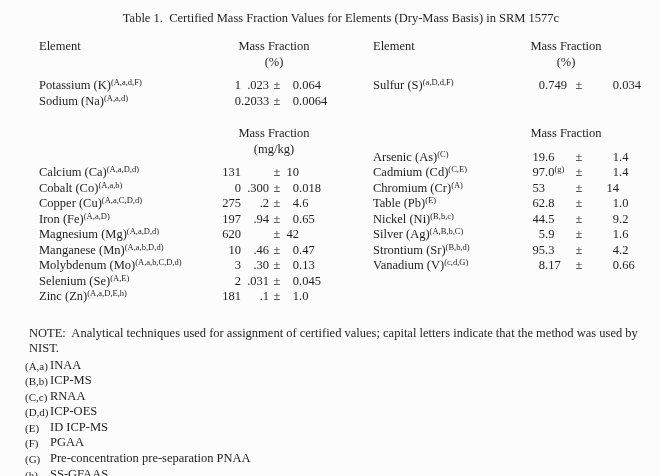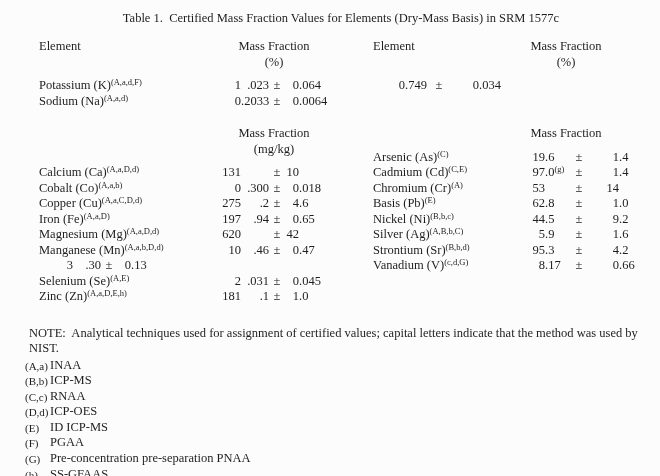--- a/index.html
+++ b/index.html
@@ -87,20 +87,21 @@
         <div class="c hdr-span-r">Mass Fraction</div>
       </div>
       <div class="trow">
         <div class="c r-name"></div>
         <div class="c hdr-span-r">(%)</div>
       </div>
       <div class="gap8"></div>
       <div>
 
       <div class="trow">
+          <div class="c r-name"><span>Sulfur (S)</span><sup class="fsup">(a,D,d,F)</sup></div>
           <div class="c r-vint">0</div>
           <div class="c r-vfrac"><span>.749</span><sup class="fsup"></sup></div>
           <div class="c r-pm">±</div>
           <div class="c r-uint">0</div>
           <div class="c r-ufrac">.034</div>
         </div>
         </div>
     </div>
   </div>
 
@@ -159,20 +160,21 @@
         </div>
           <div class="trow">
           <div class="c l-name"><span>Manganese (Mn)</span><sup class="fsup">(A,a,b,D,d)</sup></div>
           <div class="c l-vint">10</div>
           <div class="c l-vfrac"><span>.46</span><sup class="fsup"></sup></div>
           <div class="c l-pm">±</div>
           <div class="c l-uint">0</div>
           <div class="c l-ufrac">.47</div>
         </div>
           <div class="trow">
+          <div class="c l-name"><span>Molybdenum (Mo)</span><sup class="fsup">(A,a,b,C,D,d)</sup></div>
           <div class="c l-vint">3</div>
           <div class="c l-vfrac"><span>.30</span><sup class="fsup"></sup></div>
           <div class="c l-pm">±</div>
           <div class="c l-uint">0</div>
           <div class="c l-ufrac">.13</div>
         </div>
           <div class="trow">
           <div class="c l-name"><span>Selenium (Se)</span><sup class="fsup">(A,E)</sup></div>
           <div class="c l-vint">2</div>
           <div class="c l-vfrac"><span>.031</span><sup class="fsup"></sup></div>
@@ -217,21 +219,21 @@
         </div>
           <div class="trow">
           <div class="c r-name"><span>Chromium (Cr)</span><sup class="fsup">(A)</sup></div>
           <div class="c r-vint">53</div>
           <div class="c r-vfrac"><span></span><sup class="fsup"></sup></div>
           <div class="c r-pm">±</div>
           <div class="c r-uint">14</div>
           <div class="c r-ufrac"></div>
         </div>
           <div class="trow">
-          <div class="c r-name"><span>Basis (Pb)</span><sup class="fsup">(E)</sup></div>
+          <div class="c r-name"><span>Table (Pb)</span><sup class="fsup">(E)</sup></div>
           <div class="c r-vint">62</div>
           <div class="c r-vfrac"><span>.8</span><sup class="fsup"></sup></div>
           <div class="c r-pm">±</div>
           <div class="c r-uint">1</div>
           <div class="c r-ufrac">.0</div>
         </div>
           <div class="trow">
           <div class="c r-name"><span>Nickel (Ni)</span><sup class="fsup">(B,b,c)</sup></div>
           <div class="c r-vint">44</div>
           <div class="c r-vfrac"><span>.5</span><sup class="fsup"></sup></div>

